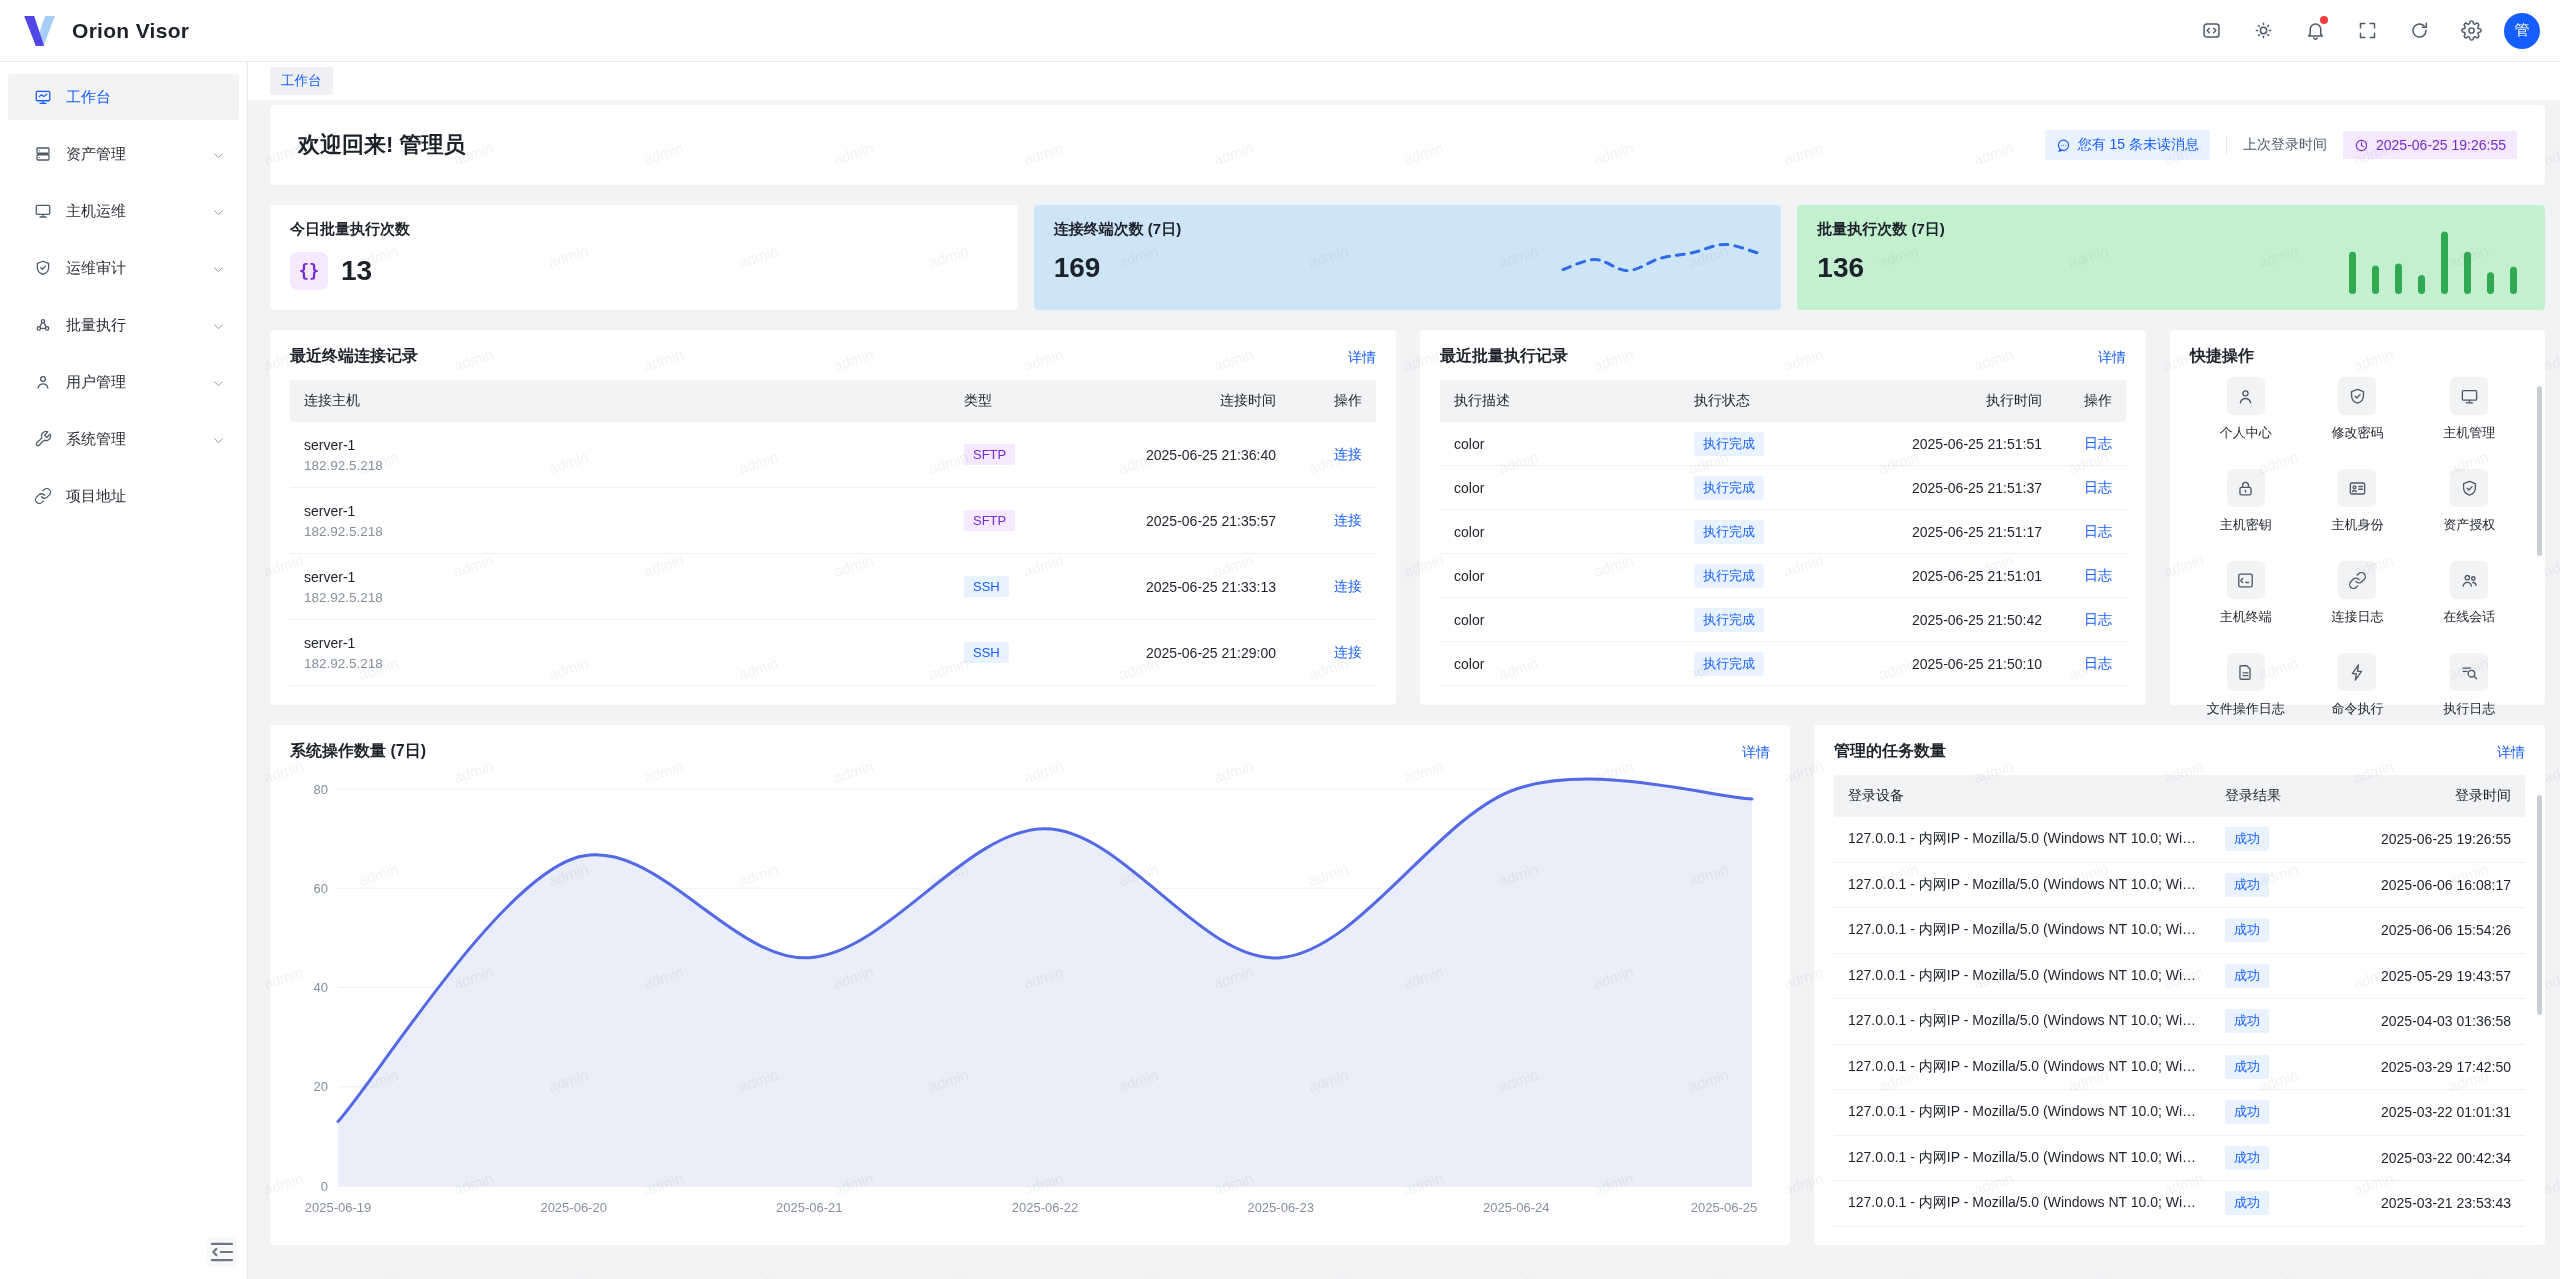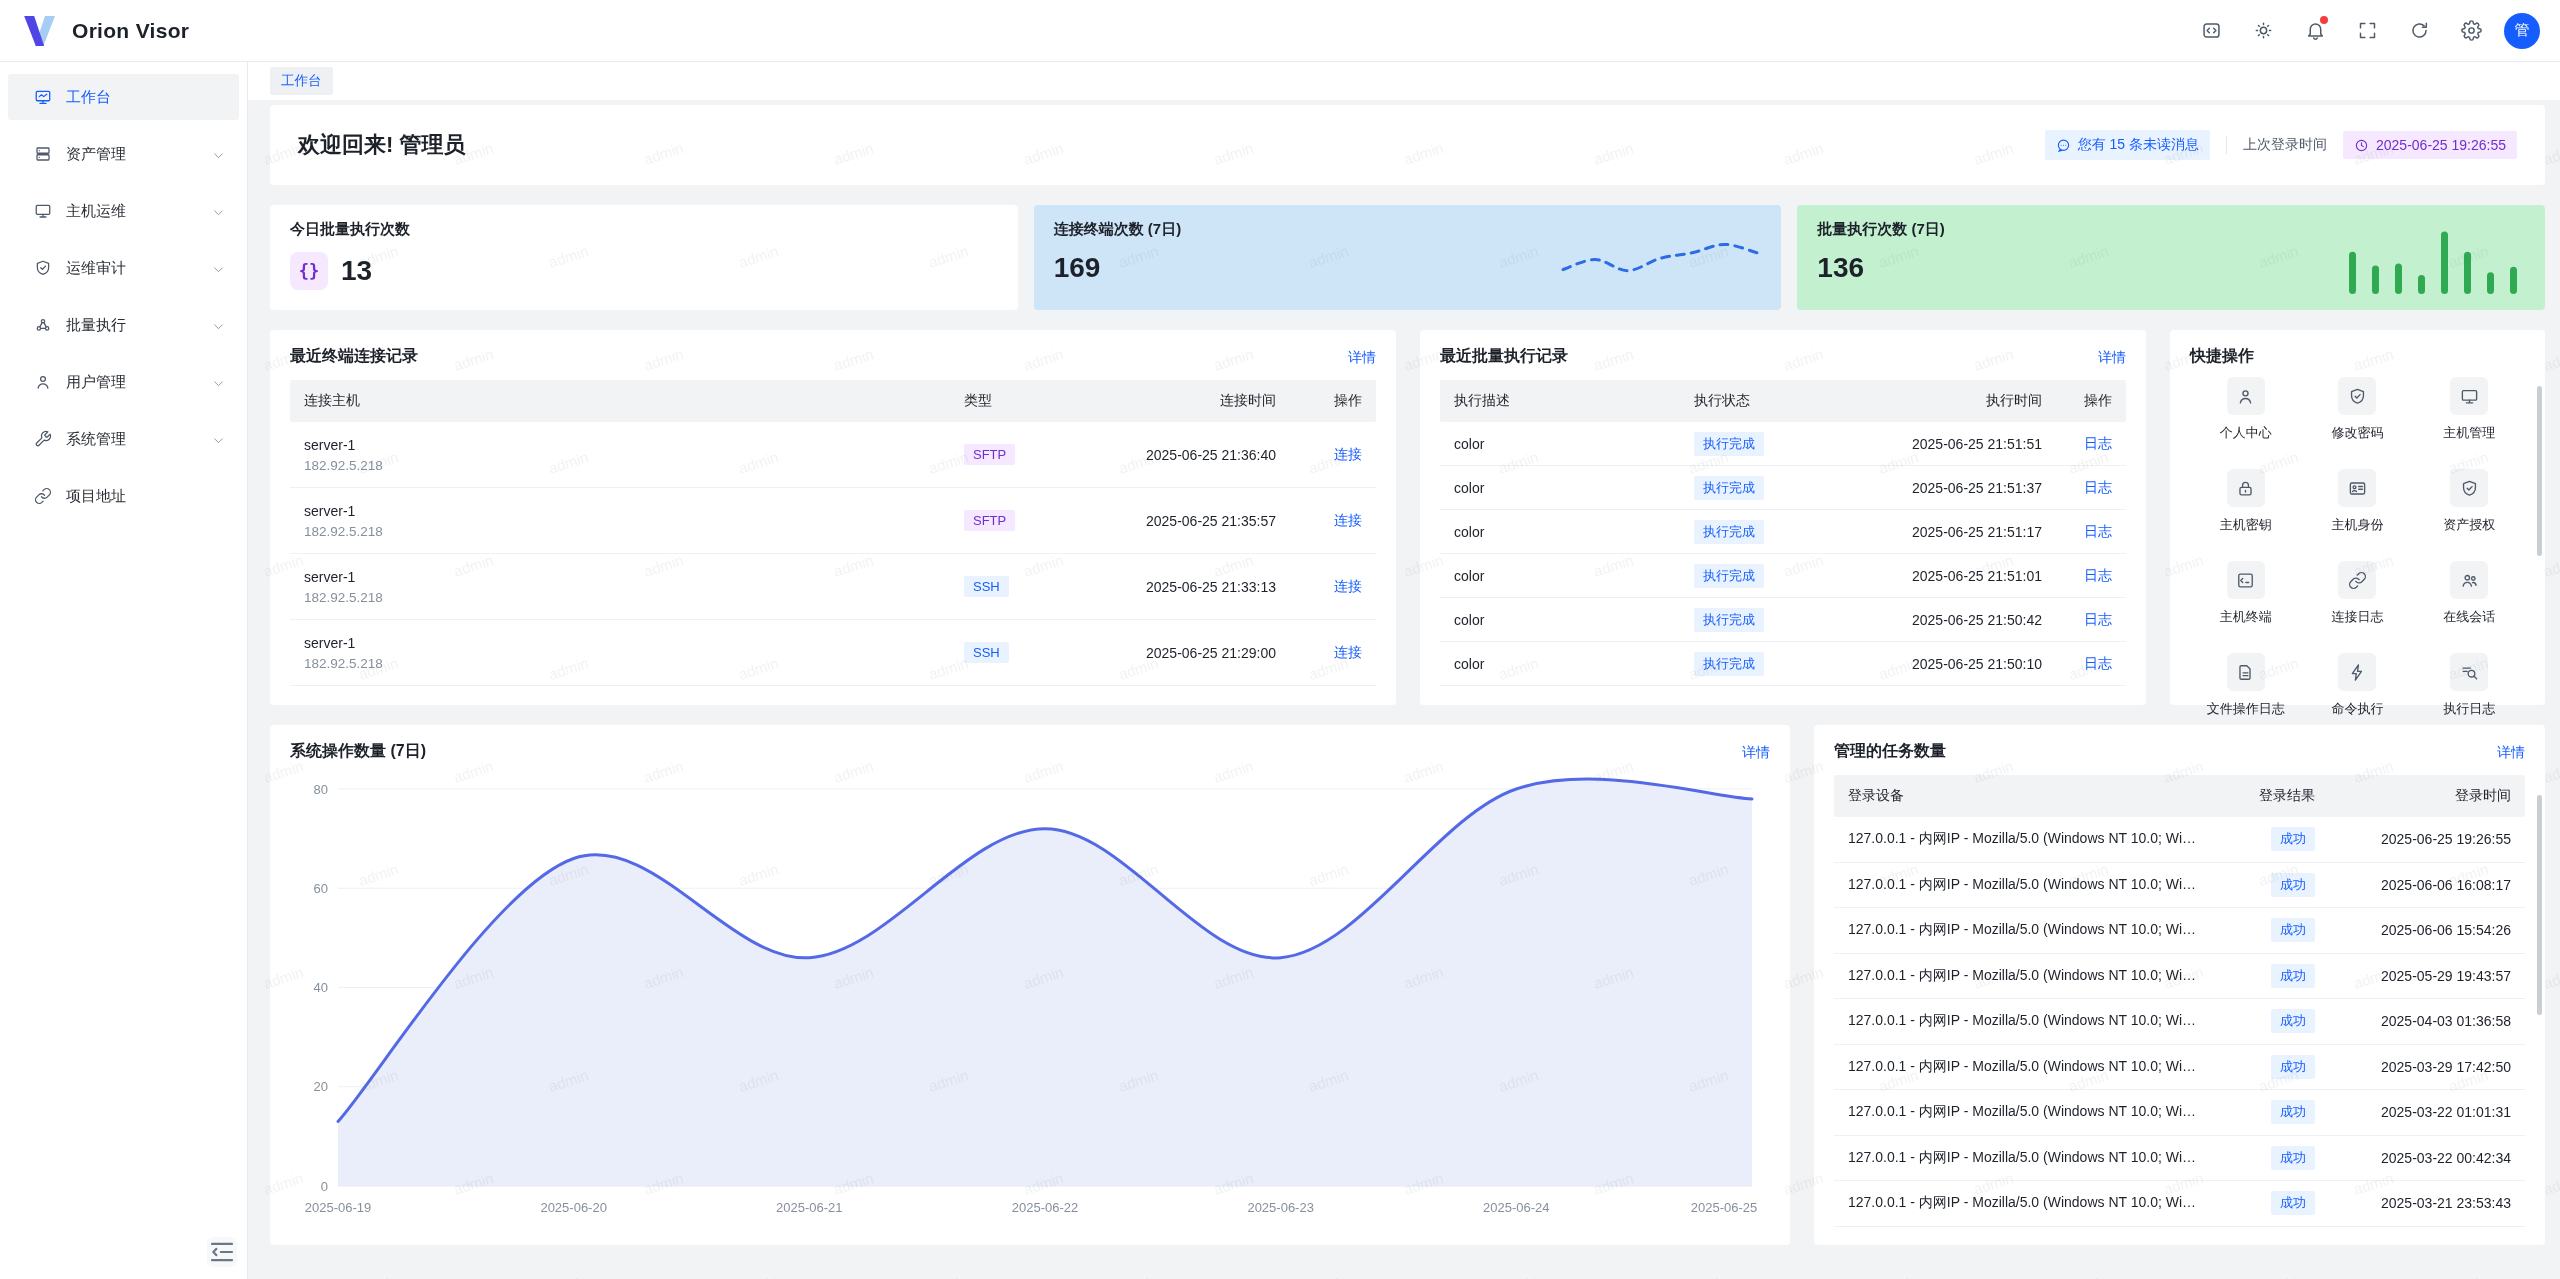--- a/index.html
+++ b/index.html
@@ -83,21 +83,21 @@
   .card-title { font-size:16px; font-weight:700; }
   .detail-link { color:#165DFF; font-size:14px; cursor:pointer; }
 
   .t-head { display:grid; background:#f2f3f5; height:42px; align-items:center;
     font-size:14px; color:#1d2129; border-radius:2px; }
   .t-row { display:grid; align-items:center; border-bottom:1px solid #eef0f3; font-size:14px; }
   .t-cell { padding:0 14px; overflow:hidden; white-space:nowrap; text-overflow:ellipsis; }
   .cols-term { grid-template-columns:1fr 110px 230px 86px; }
   .cols-exec { grid-template-columns:1fr 150px 226px 70px; }
   .cols-login { grid-template-columns:1fr 118px 196px; }
-  .al-r { text-align:right; } .al-c { text-align:right; }
+  .al-r { text-align:right; } .al-c { text-align:left; }
   .host-name { color:#1d2129; margin-bottom:5px; }
   .host-ip { color:#86909c; font-size:13.5px; }
   .badge { display:inline-block; padding:3px 9px; border-radius:2px; font-size:13px; }
   .badge.blue { background:#e8f3ff; color:#165DFF; }
   .badge.purple { background:#f5e8ff; color:#722ed1; }
   .link { color:#165DFF; cursor:pointer; }
 
   
   .qa-grid { display:grid; grid-template-columns:repeat(3,1fr); row-gap:27px; margin-top:10px; }
   .qa-item { display:flex; flex-direction:column; align-items:center; gap:9px; font-size:13px;

